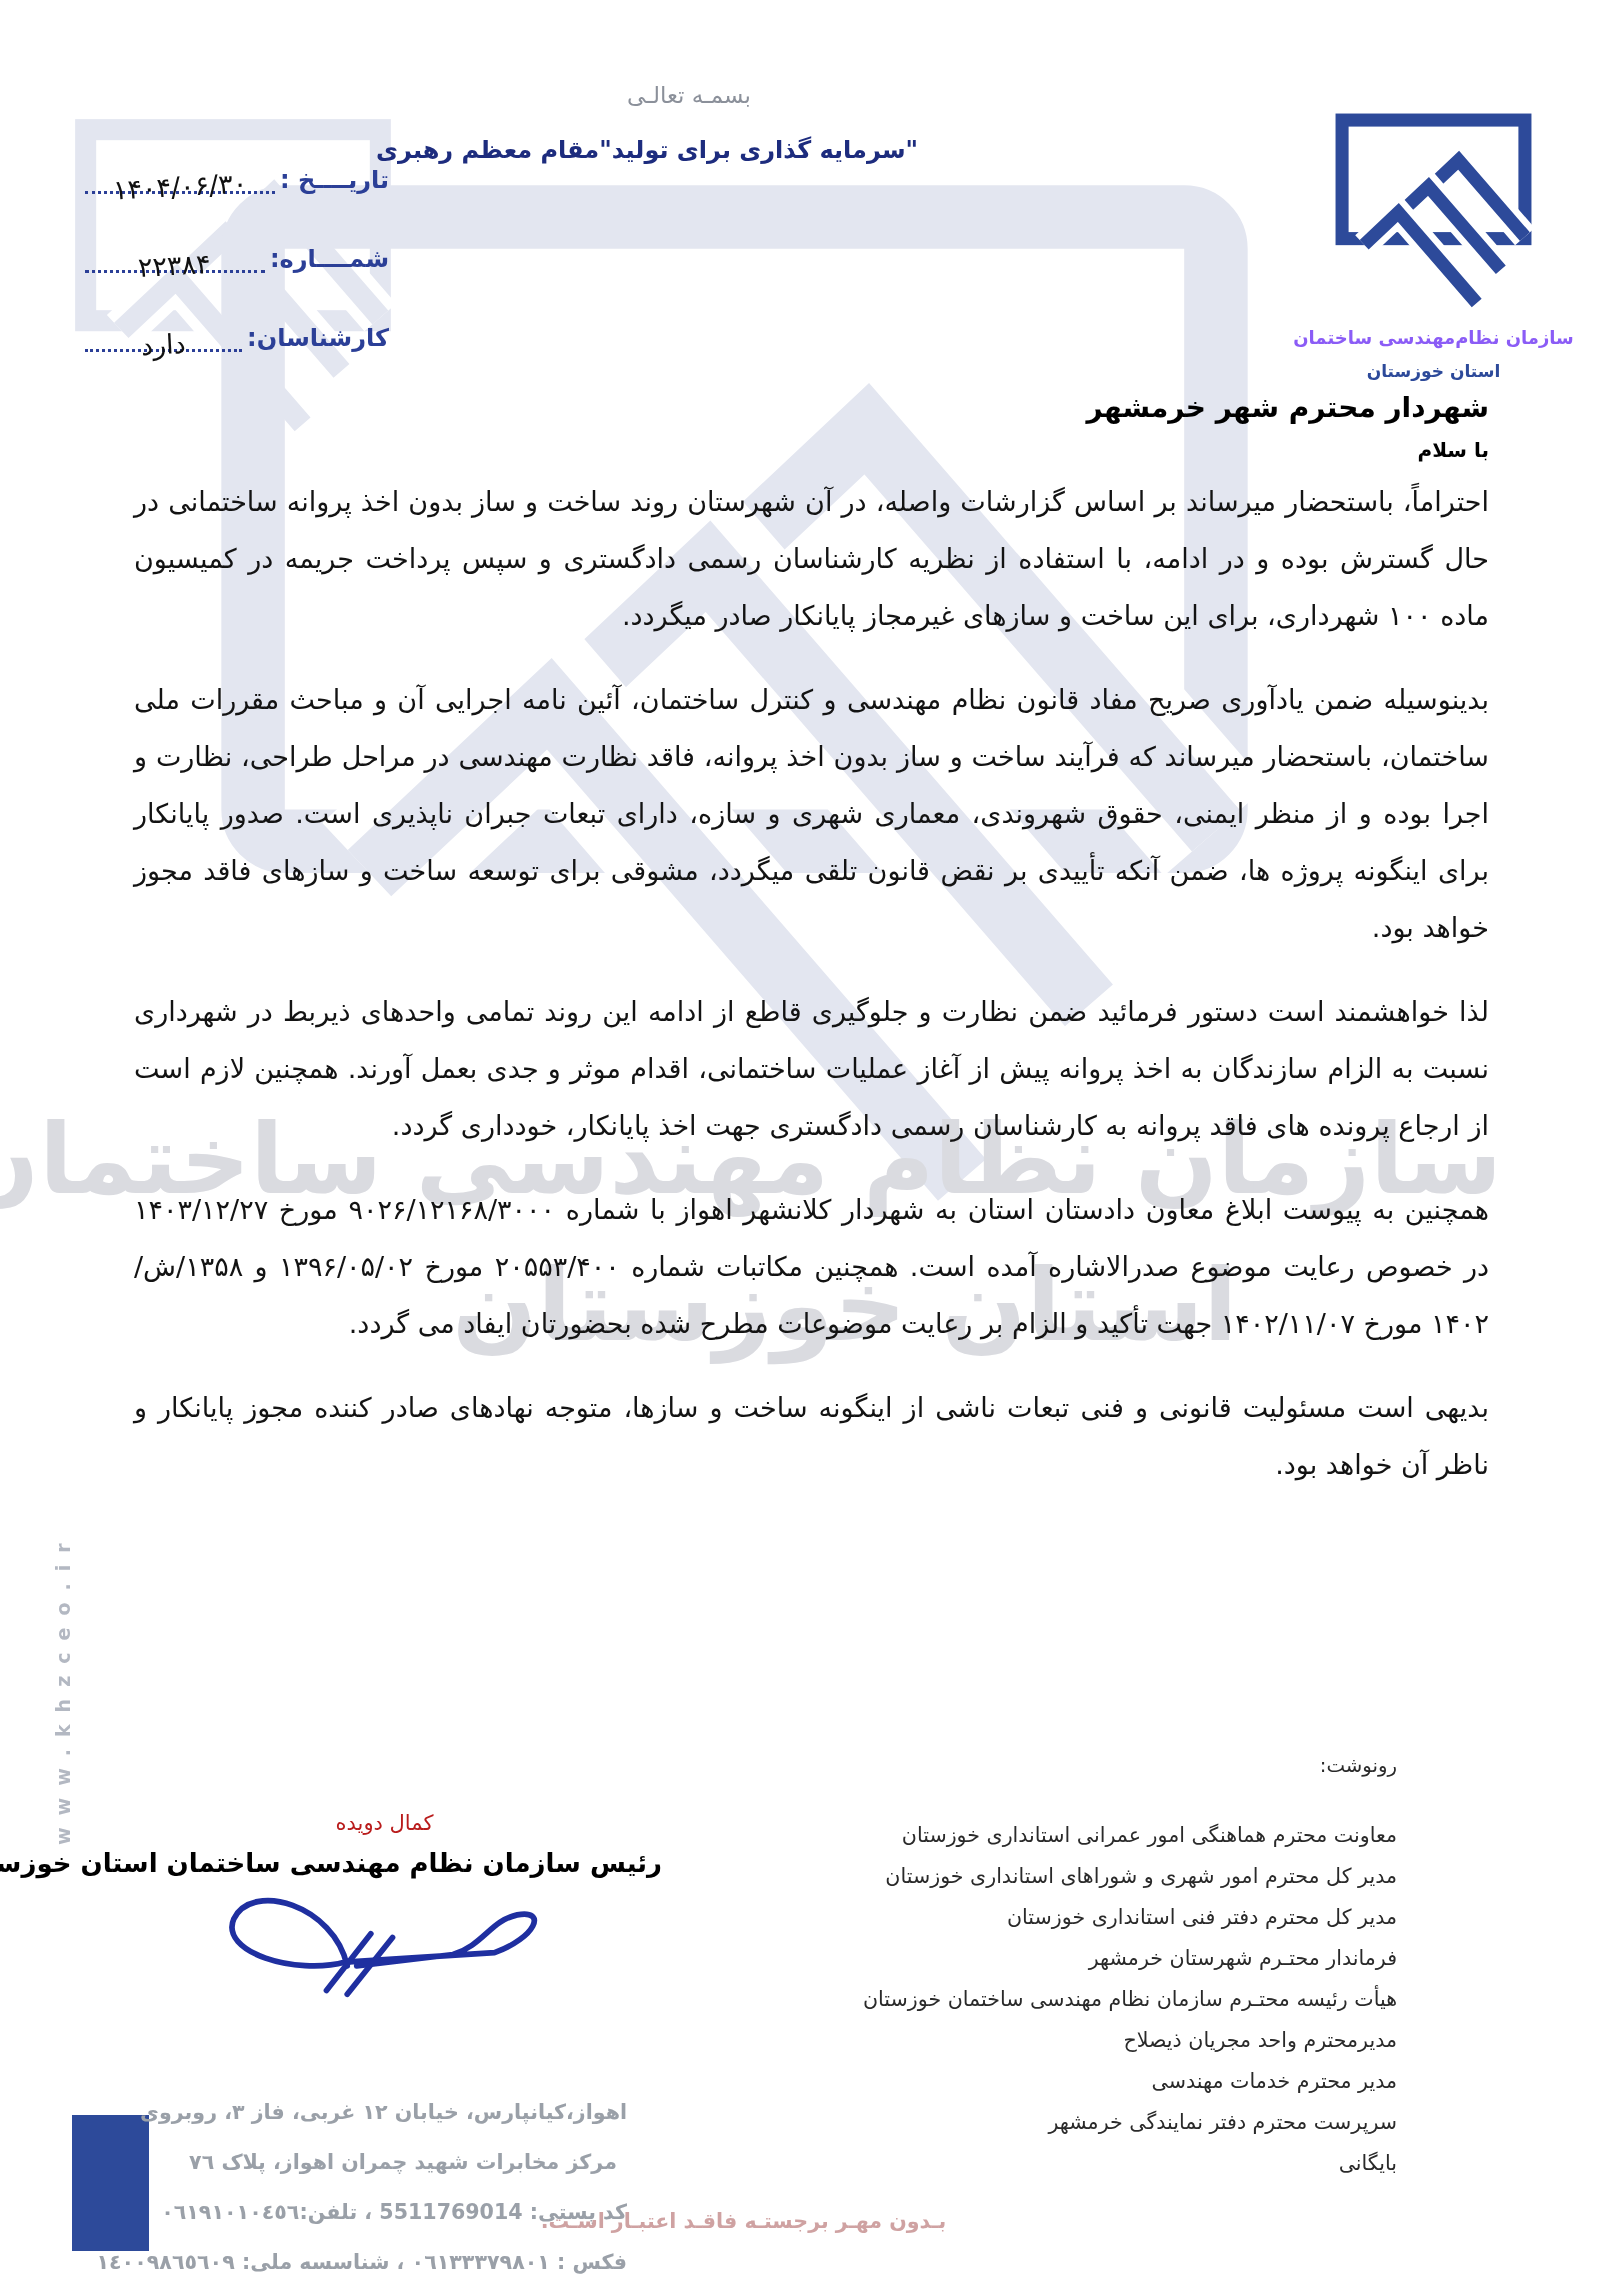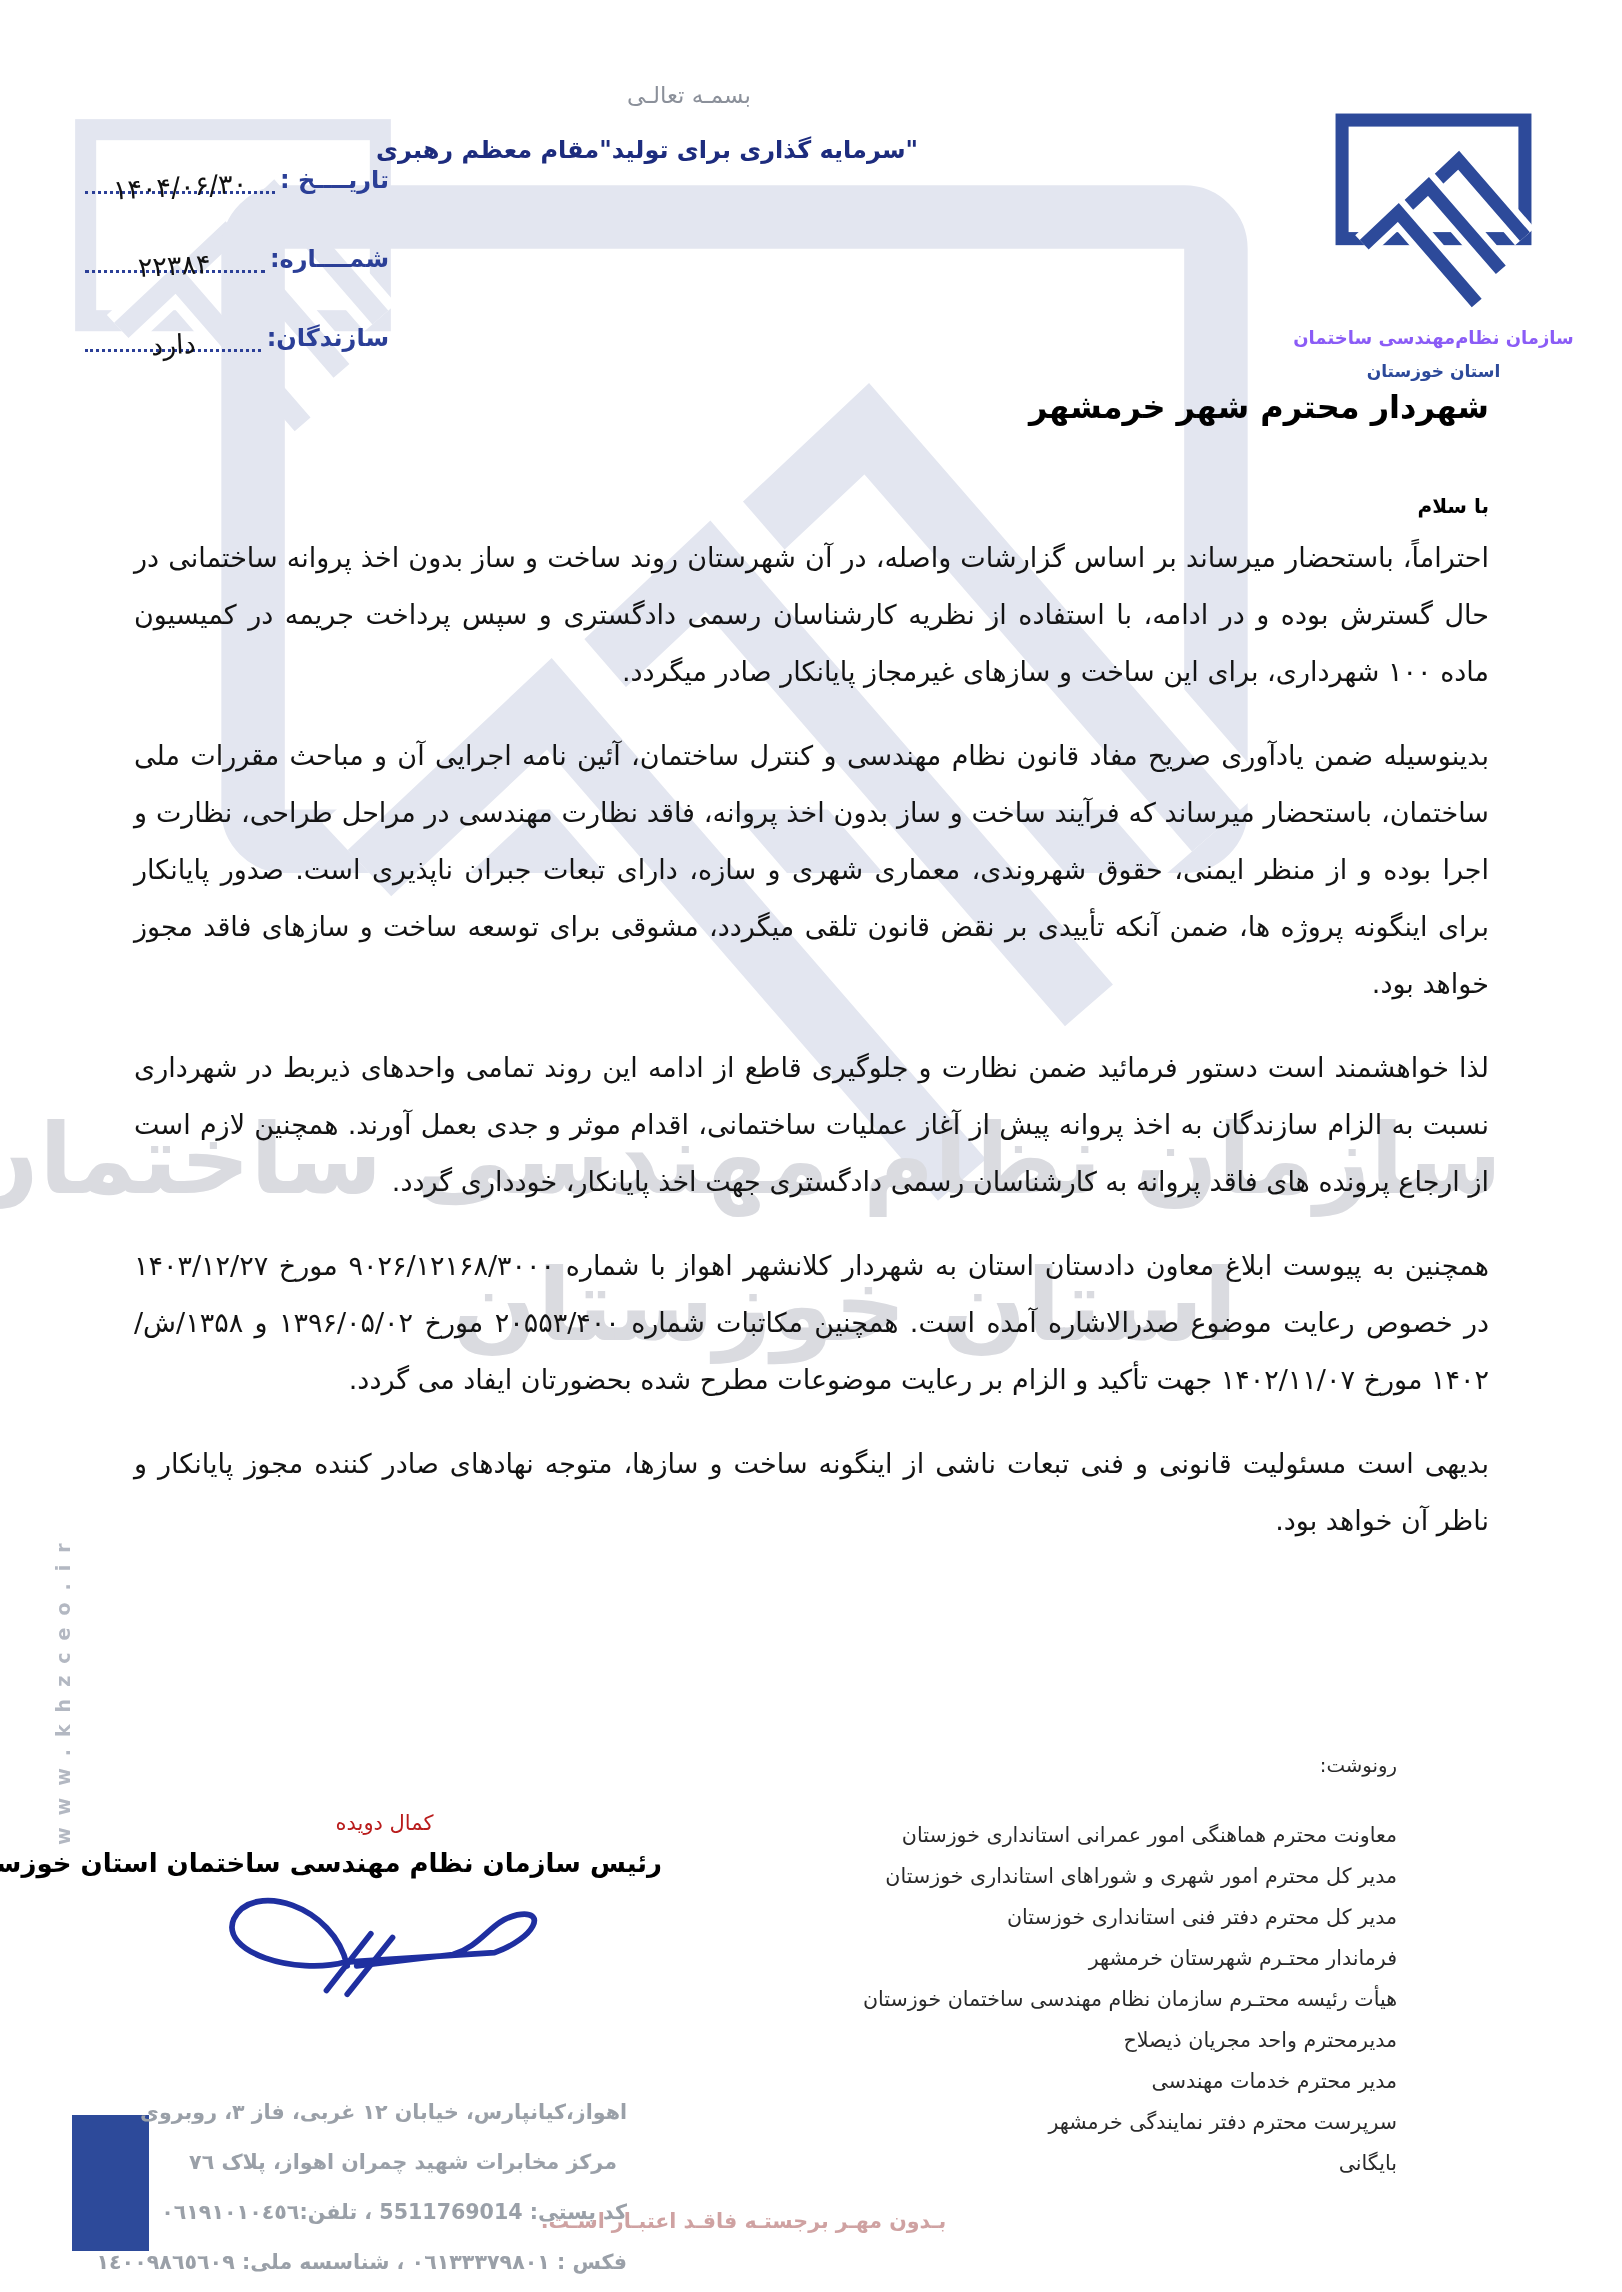--- a/index.html
+++ b/index.html
@@ -43,21 +43,21 @@
   
   .logo-block{position:absolute;z-index:2;top:106px;left:1290px;width:287px;text-align:center;}
   .logo-block svg{display:block;width:211px;height:auto;margin:0 auto;}
   .logo-block .ink{stroke:#2d4a9a;fill:none;}
   .logo-block .halo{stroke:#ffffff;fill:none;}
   .org1{color:#8b5cf6;font-size:18px;font-weight:bold;margin-top:5.4px;white-space:nowrap;}
   .org2{color:#2d4a9a;font-size:17px;font-weight:bold;margin-top:12.5px;}
 
   
   .body-block{position:absolute;z-index:2;top:385px;right:134px;left:134px;direction:rtl;}
-  .recipient{font-size:32px;font-weight:bold;color:#000;line-height:45px;margin-bottom:56px;}
+  .recipient{font-size:28px;font-weight:bold;color:#000;line-height:45px;}
   .salutation{font-size:20px;font-weight:bold;color:#000;line-height:40px;margin-bottom:2.7px;}
   .body-block p{
     margin:0 0 27px 0;
     font-size:27px;color:#131313;
     line-height:57px;
     text-align:justify;
   }
 
   
   .sig-block{position:absolute;z-index:2;top:1811px;left:107px;width:555px;text-align:center;}
@@ -123,21 +123,21 @@
         <span class="meta-value">۱۴۰۴/۰۶/۳۰</span>
       </span>
     </div>
     <div class="meta-row">
       <span class="meta-label">شمــــاره:</span>
       <span class="meta-dots">
         <span class="meta-value">۲۲۳۸۴</span>
       </span>
     </div>
     <div class="meta-row">
-      <span class="meta-label">سازندگان:</span>
+      <span class="meta-label">کارشناسان:</span>
       <span class="meta-dots">
         <span class="meta-value">دارد</span>
       </span>
     </div>
   </div>
 
   <div class="besmele">بسمـه تعالـی</div>
   <div class="slogan">"سرمایه گذاری برای تولید"مقام معظم رهبری</div>
 
   <div class="logo-block">

